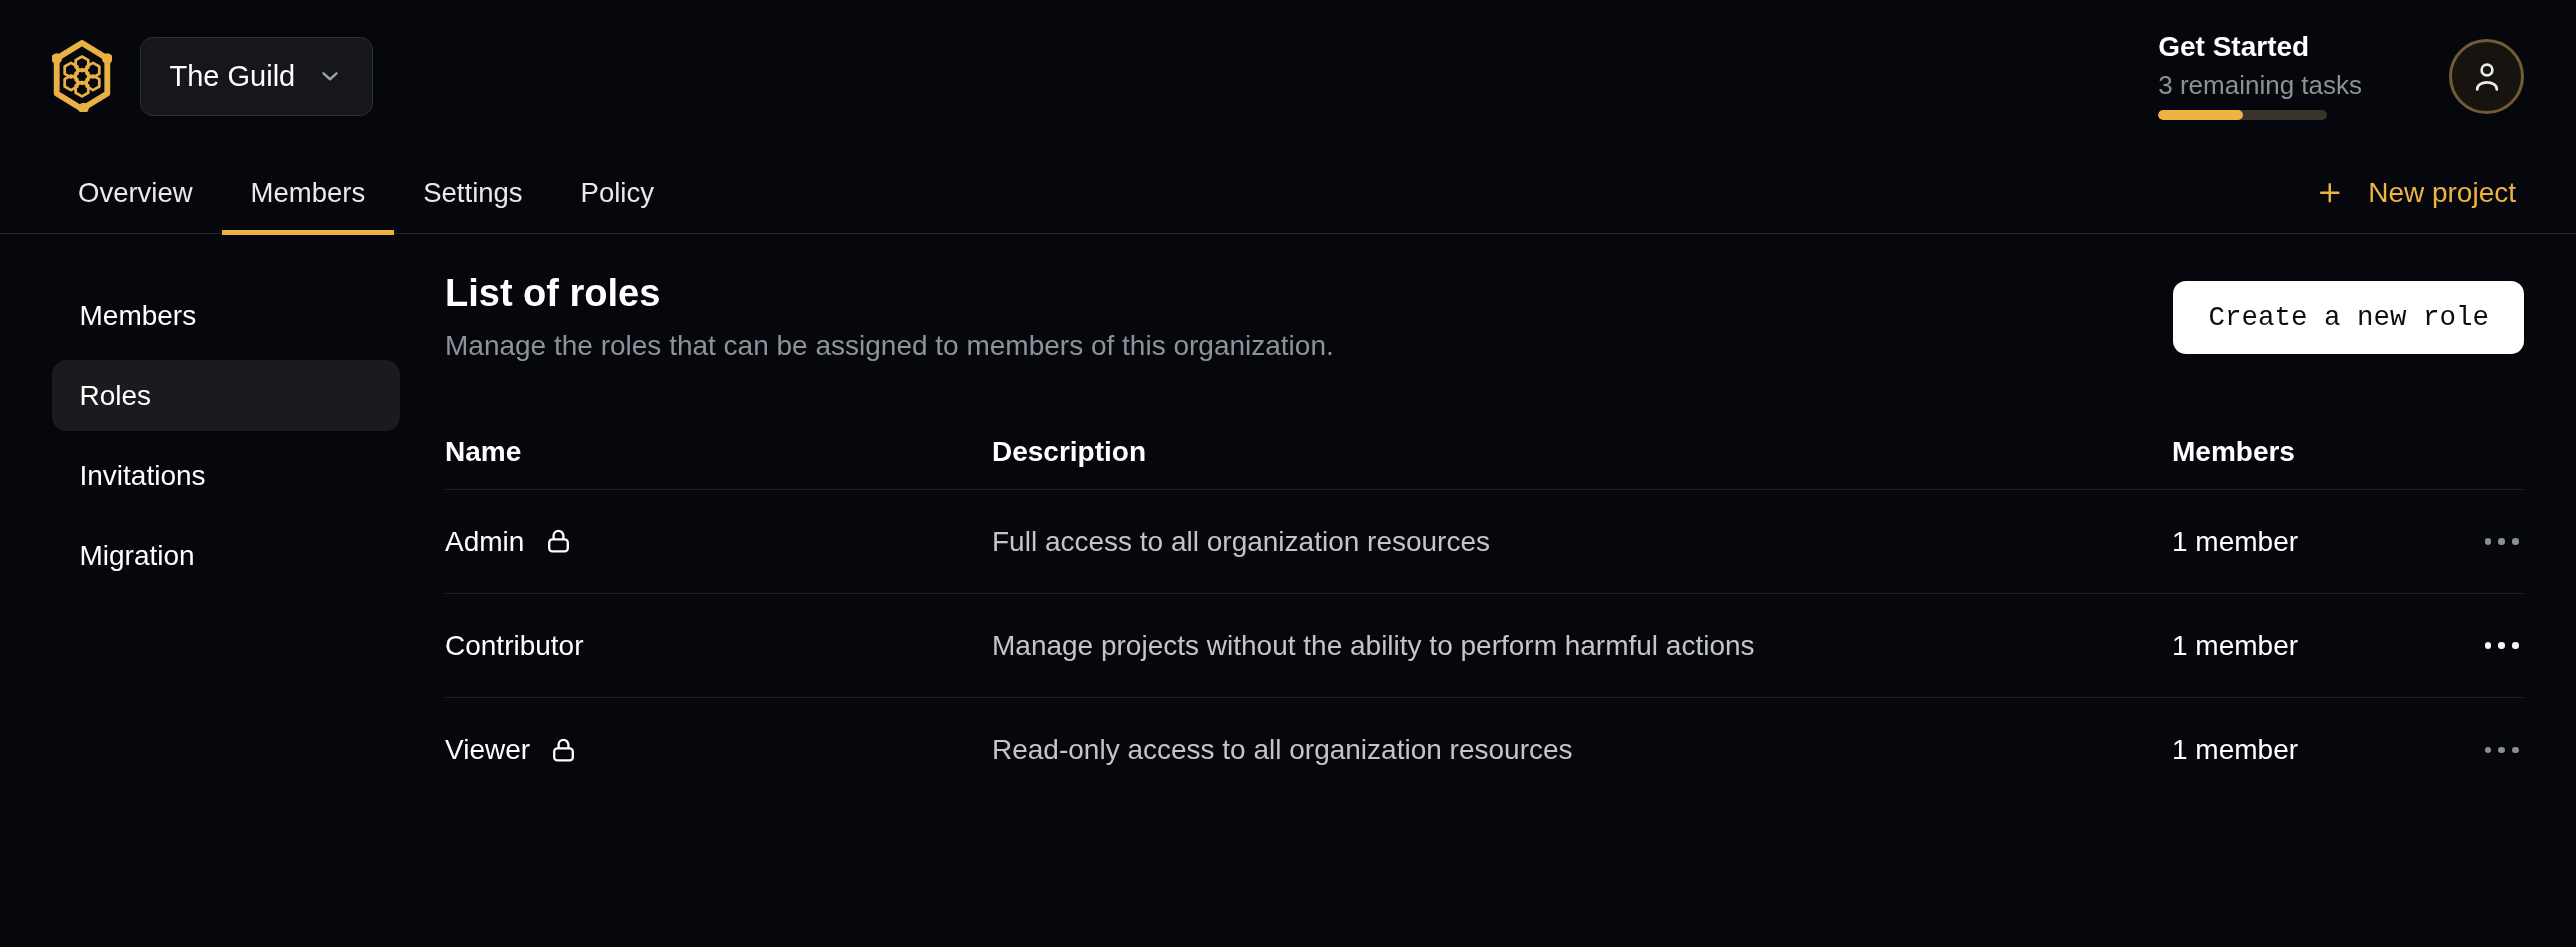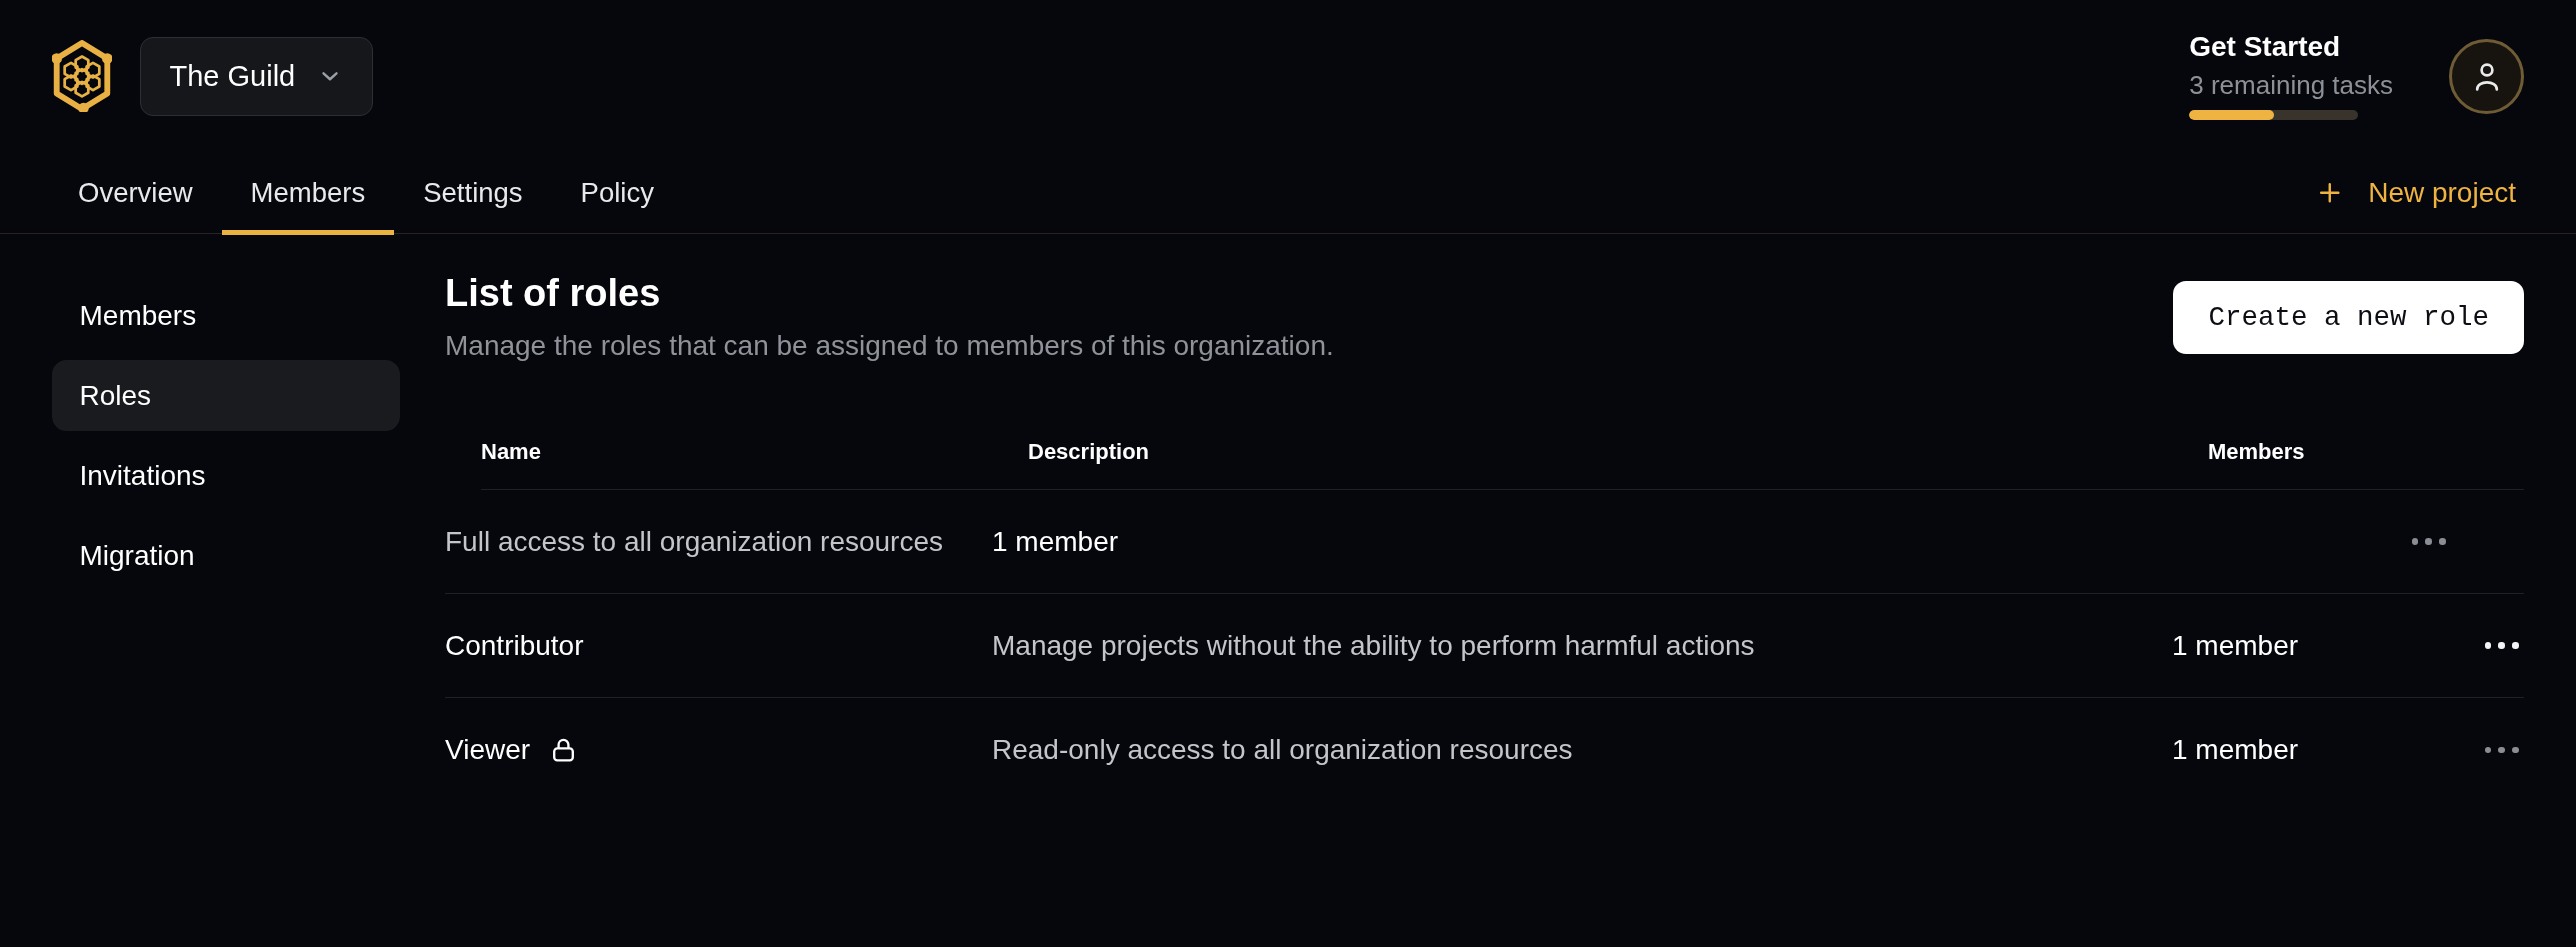--- a/index.html
+++ b/index.html
@@ -24,21 +24,21 @@
   .logo { width: 60px; height: 72px; display: block; cursor: pointer; }
   .org-selector {
     display: flex; align-items: center; gap: 22px;
     height: 79px; padding: 0 29px;
     background: #15171b;
     border: 1.8px solid #2c2f35;
     border-radius: 13px;
     color: #ffffff; font-size: 29px; font-family: inherit;
     cursor: pointer;
   }
-  .header-right { display: flex; align-items: center; gap: 56px; }
+  .header-right { display: flex; align-items: center; gap: 87px; }
   .get-started { cursor: pointer; }
   .gs-title { font-size: 28px; font-weight: 700; line-height: 1; margin-bottom: 11px; }
   .gs-sub { font-size: 26px; color: #8d9096; line-height: 1; margin-bottom: 12px; }
   .gs-bar { width: 169px; height: 10px; border-radius: 5.5px; background: #38342c; overflow: hidden; }
   .gs-fill { height: 100%; background: #efb341; border-radius: 5.5px; }
   .avatar {
     width: 75px; height: 75px; border-radius: 50%;
     background: #17140f; border: 3.7px solid #6f5c35;
     display: flex; align-items: center; justify-content: center;
     cursor: pointer; padding: 0;
@@ -99,23 +99,22 @@
 
   
   .roles-table { margin-top: 55px; }
   .trow {
     display: grid;
     grid-template-columns: 547px 1180px 1fr 73px;
     align-items: center;
   }
   .trow.thead {
     height: 75px;
-    font-size: 22px; font-weight: 700;
+    font-size: 28px; font-weight: 700;
     border-bottom: 1.8px solid #1f2026;
-    margin-left: 36px;
   }
   .trow.brow {
     height: 104px; font-size: 28px;
     border-bottom: 1.8px solid #1f2026;
   }
   .trow.brow:last-child { border-bottom: none; }
   .cell-name { display: flex; align-items: center; gap: 18.3px; color: #ffffff; }
   .cell-desc { color: #c3c5c9; }
   .cell-members { color: #ffffff; }
   .menu-btn {
@@ -207,20 +206,27 @@
 
       <div class="roles-table">
         <div class="trow thead">
           <div>Name</div>
           <div>Description</div>
           <div>Members</div>
           <div></div>
         </div>
 
         <div class="trow brow">
+          <div class="cell-name">
+            <span>Admin</span>
+            <svg class="lock-icon" width="31" height="31" viewBox="0 0 24 24" fill="none">
+              <rect x="4.8" y="10.4" width="14.4" height="9.2" rx="2.4" stroke="#ffffff" stroke-width="1.8"></rect>
+              <path d="M8.2 10.4 L8.2 7.6 A3.8 3.8 0 0 1 15.8 7.6 L15.8 10.4" stroke="#ffffff" stroke-width="1.8"></path>
+            </svg>
+          </div>
           <div class="cell-desc">Full access to all organization resources</div>
           <div class="cell-members">1 member</div>
           <button class="menu-btn">
             <span class="dot"></span>
               <span class="dot"></span>
               <span class="dot"></span>
           </button>
         </div>
 
         <div class="trow brow">

